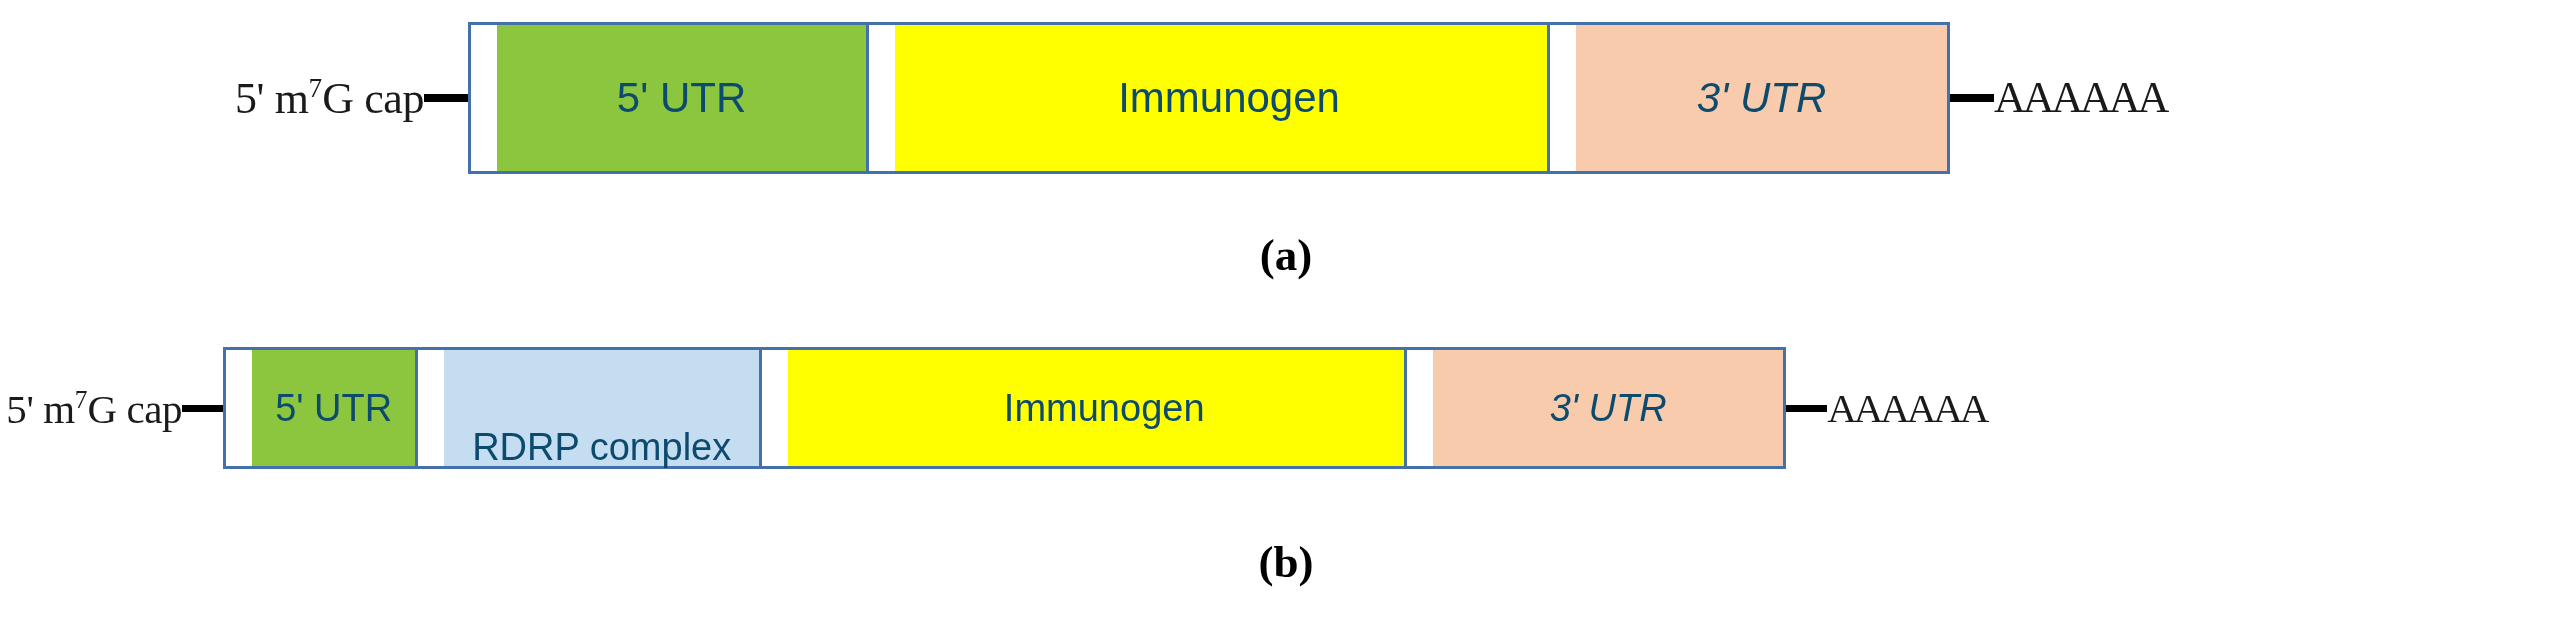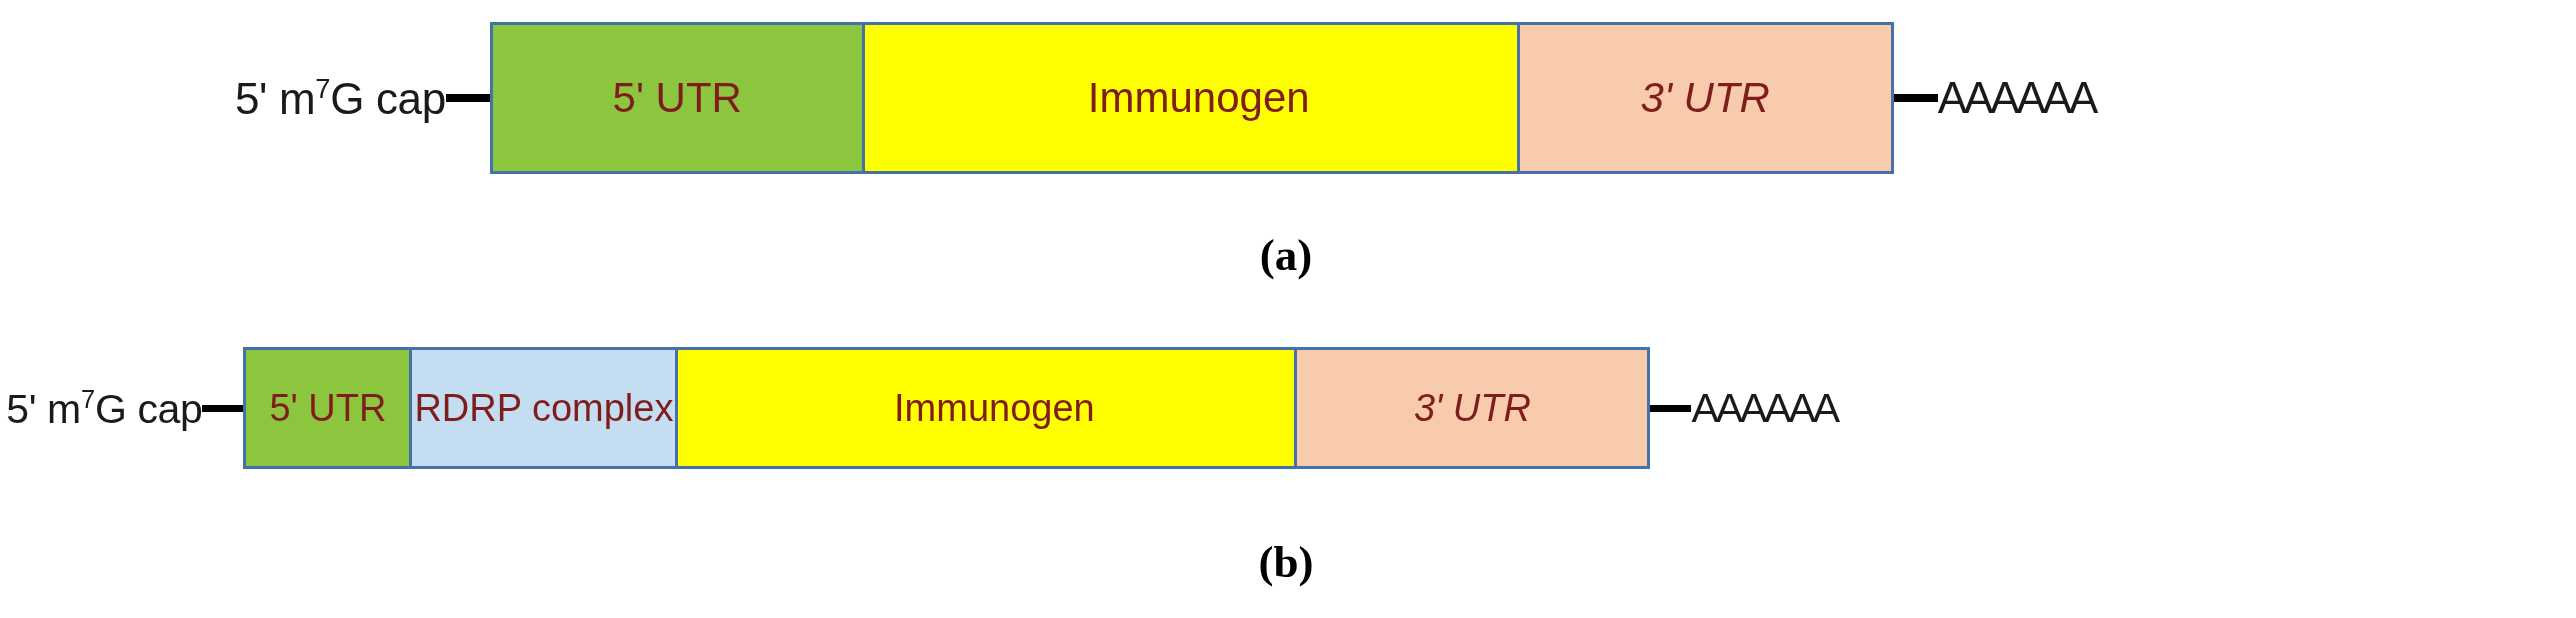--- a/index.html
+++ b/index.html
@@ -28,21 +28,21 @@
     align-items: center;
     white-space: nowrap;
   }
 
   #row-a { left: 235px; top: 22px; }
   #row-b { left: 6.3px;   top: 347px; }
 
   
   .cap-label,
   .polya-label {
-    font-family: Liberation Sans, sans-serif;
+    font-family: Liberation Serif, serif;
     color: #1a1a1a;
     font-weight: 400;
     letter-spacing: -0.4px;
     line-height: 1;
   }
   #row-a .cap-label,
   #row-a .polya-label { font-size: 44px; }
   #row-b .cap-label,
   #row-b .polya-label { font-size: 41px; }
 
@@ -70,44 +70,45 @@
   }
   #row-a .segments { height: 152px; }
   #row-b .segments { height: 122px; }
 
   .segment {
     box-sizing: border-box;
     display: flex;
     align-items: center;
     justify-content: center;
     border-right: 3.1px solid #4472a8;
-    color: #7f1d1d;
+    color: #0c4a6e;
     font-family: "Liberation Sans", sans-serif;
     font-weight: 400;
     line-height: 1;
+    margin-left: 26px;
   }
   .segment:last-child { border-right: none; font-style: italic; }
 
   #row-a .segment { font-size: 42px; }
   #row-b .segment { font-size: 38px; }
 
   
   .seg-utr5  { background: #8cc63f; }
   .seg-rdrp  { background: #c5ddf0; }
   .seg-immu  { background: #ffff00; padding-left: 16px; }
   .seg-utr3  { background: #f7cbac; }
 
   
   #row-a .seg-utr5 { width: 372px; }
   #row-a .seg-immu { width: 655px; }
   #row-a .seg-utr3 { width: 371px; }
 
   
   #row-b .seg-utr5 { width: 166px; }
-  #row-b .seg-rdrp { width: 266px; }
+  #row-b .seg-rdrp { width: 318px; align-items: flex-end; }
   #row-b .seg-immu { width: 619px; }
   #row-b .seg-utr3 { width: 350px; }
 
   
   .panel-caption {
     position: absolute;
     font-family: "Liberation Serif", serif;
     font-weight: bold;
     font-size: 45px;
     color: #000000;

